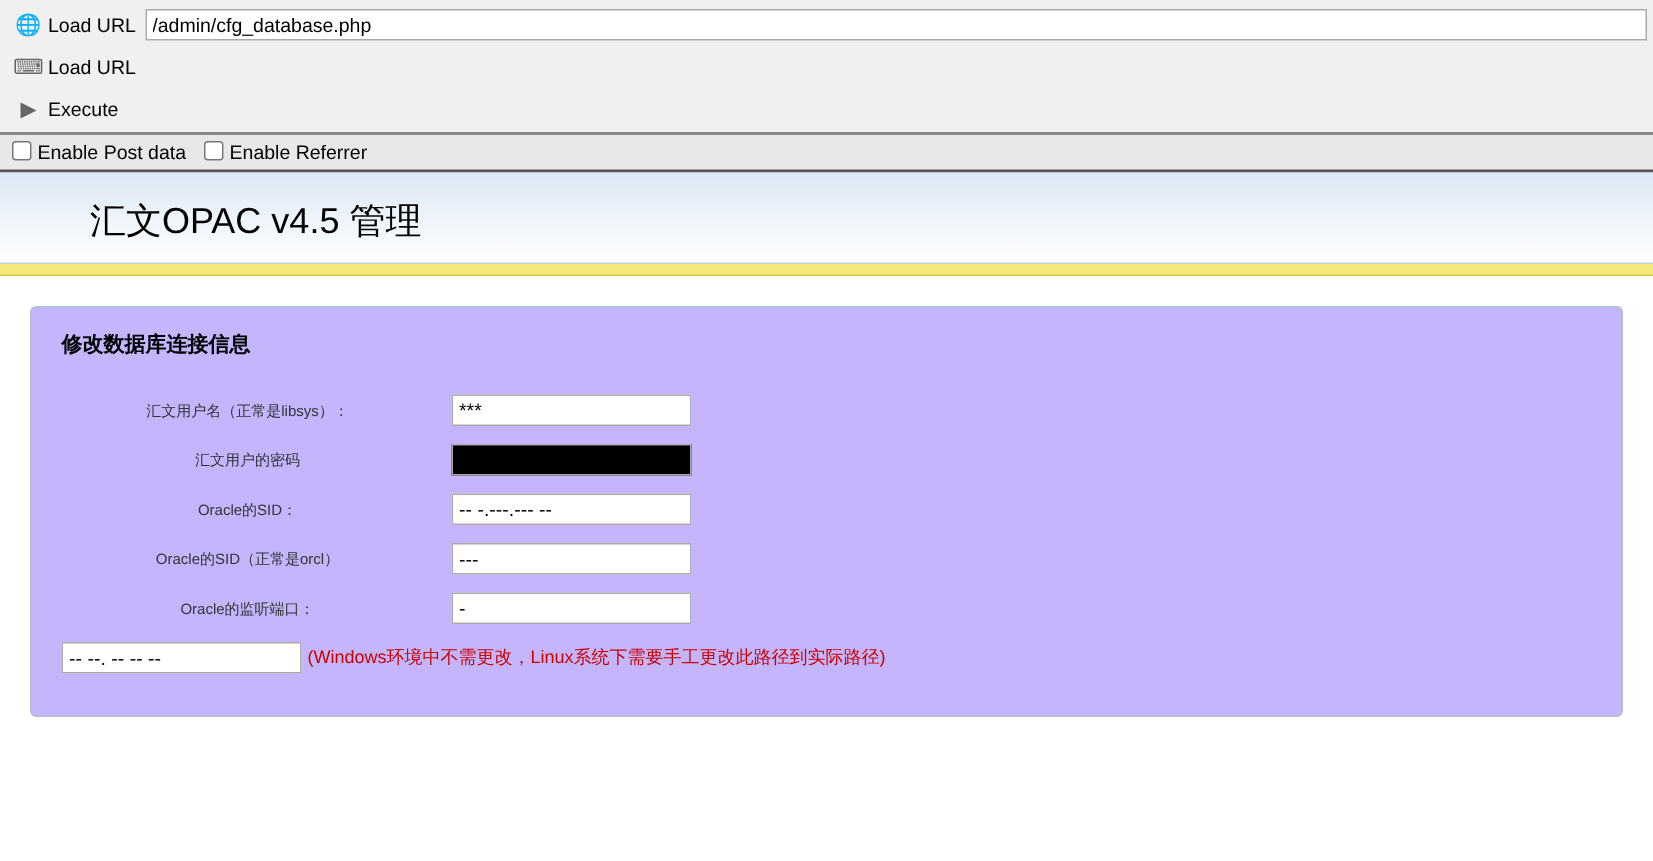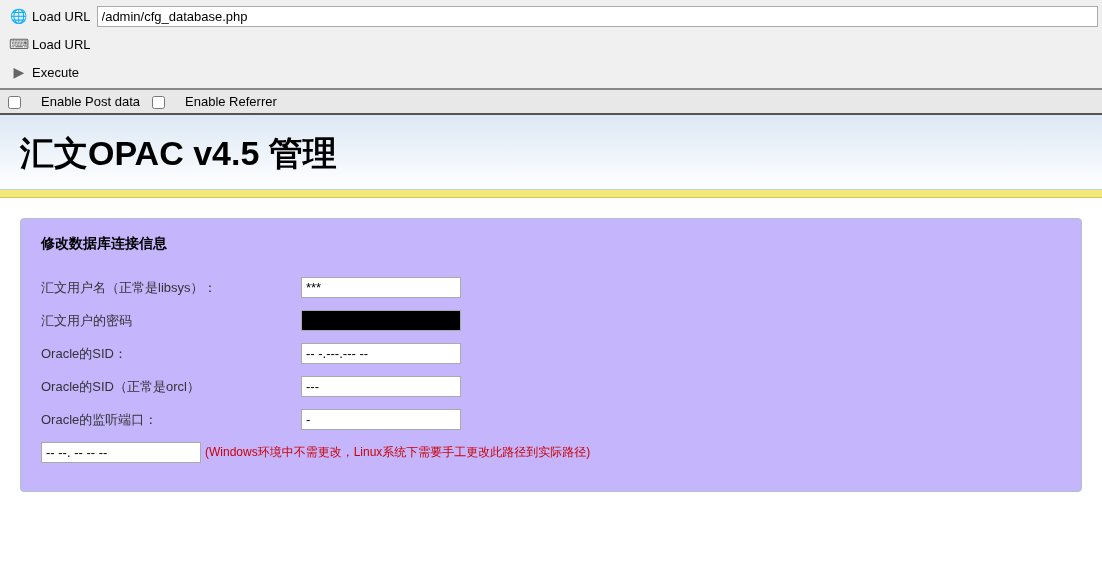--- a/index.html
+++ b/index.html
@@ -58,33 +58,34 @@
     .postdata-row {
       display: flex;
       align-items: center;
       padding: 4px 8px;
       background: #e8e8e8;
       border-bottom: 2px solid #555;
       gap: 12px;
     }
     .checkbox-group {
       display: flex;
-      align-items: flex-end;
-      gap: 20px;
+      align-items: flex-start;
+      gap: 4px;
     }
     
     .page-header {
       background: linear-gradient(to bottom, #dce8f5 0%, #fff 100%);
       padding: 16px 20px 12px 20px;
       border-bottom: 1px solid #c0d0e0;
     }
     .page-header h1 {
-      font-size: 34px;
-      font-weight: bold;
-      color: #000;
+      font-size: 24px;
+      font-weight: normal;
+      color: #000;
+      margin-left: 40px;
     }
     .yellow-bar {
       height: 8px;
       background: #f5e87a;
       border-bottom: 1px solid #d4c84a;
     }
     
     .form-section {
       margin: 20px;
       border: 1px solid #b0c0d0;
@@ -98,24 +99,24 @@
       color: #000;
       margin-bottom: 16px;
       padding-bottom: 8px;
     }
     .form-row {
       display: flex;
       align-items: center;
       margin-bottom: 12px;
     }
     .form-label {
-      text-align: left;
+      text-align: center;
       width: 260px;
       padding-right: 12px;
-      font-size: 13px;
+      font-size: 10px;
       color: #333;
       flex-shrink: 0;
     }
     .form-input {
       border: 1px solid #aaa;
       padding: 2px 4px;
       font-size: 13px;
       width: 160px;
       background: #fff;
     }

